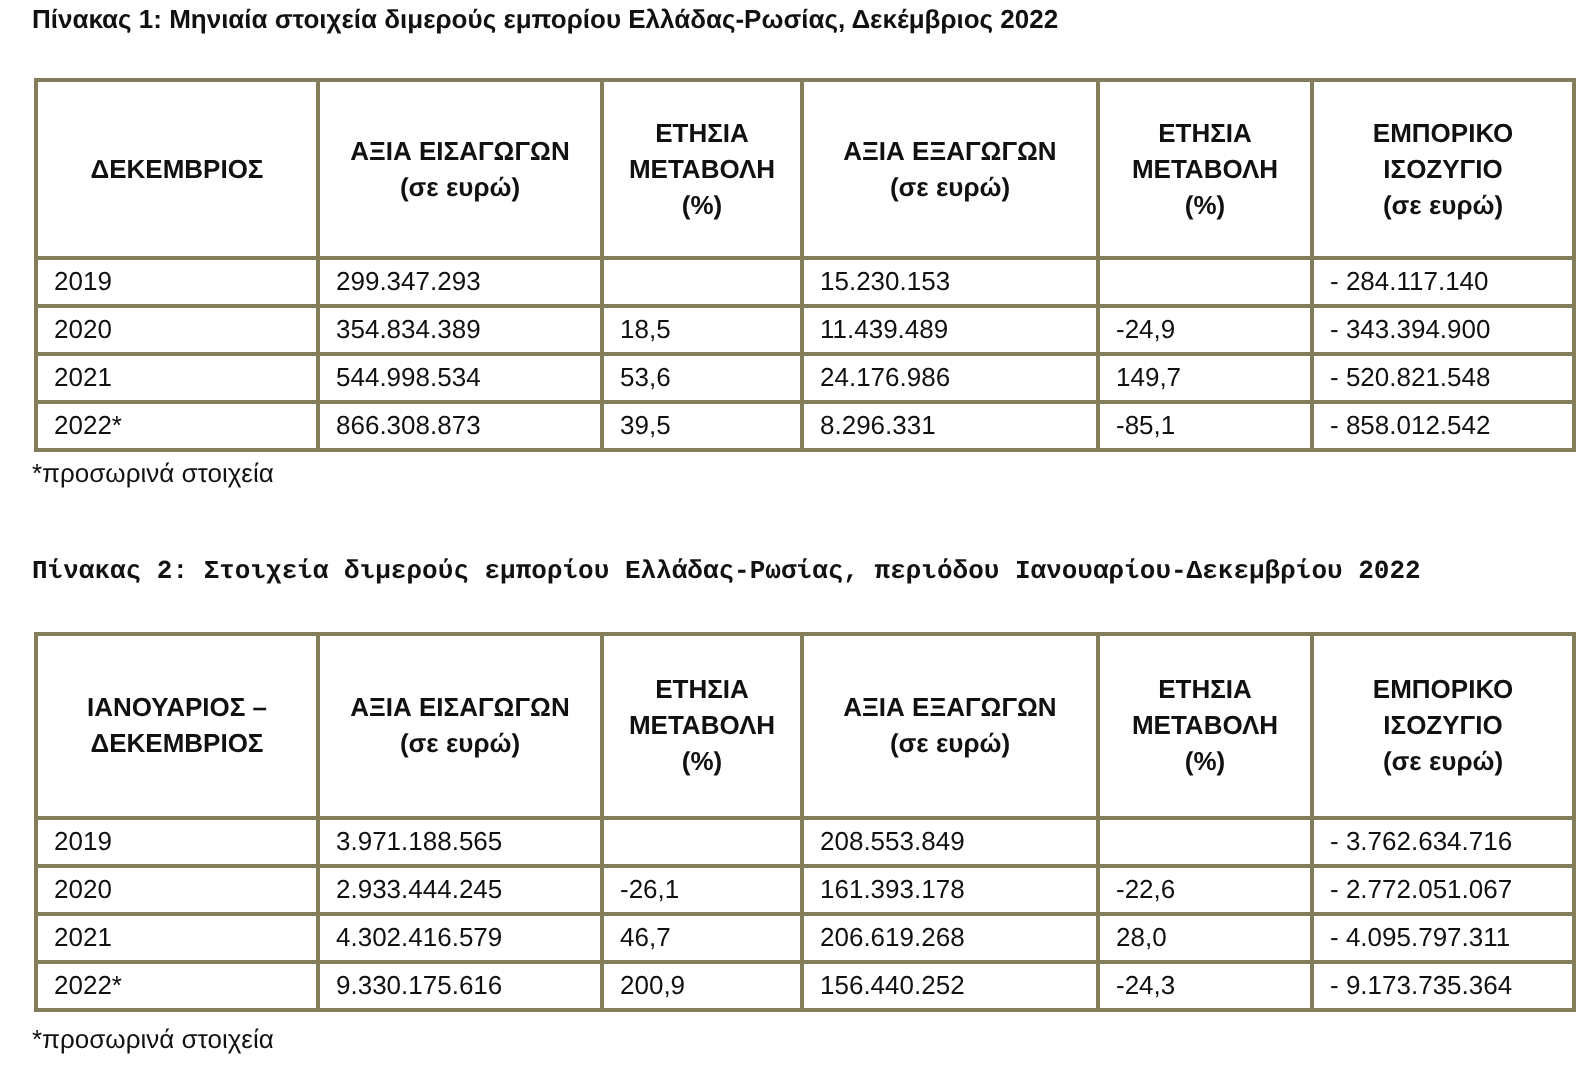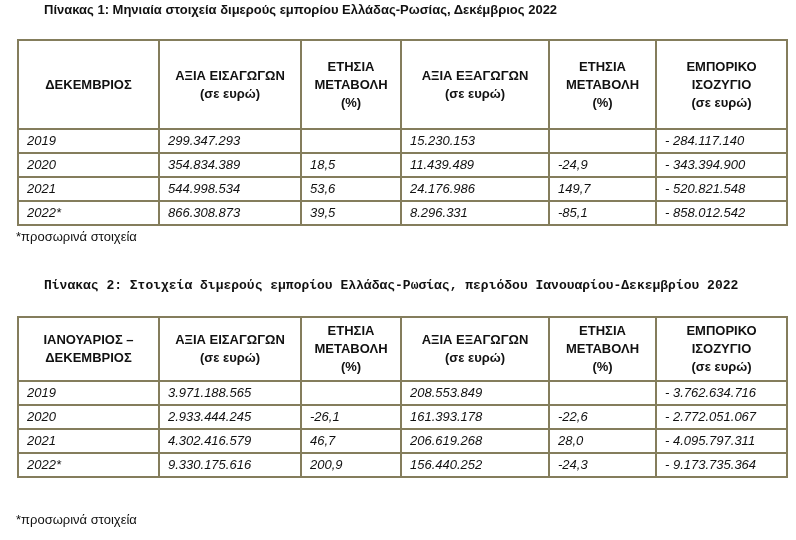--- a/index.html
+++ b/index.html
@@ -1,23 +1,23 @@
 <!DOCTYPE html>
 <html><head>
 <meta charset="utf-8">
 <style>
   html, body { margin:0; padding:0; background:#ffffff; }
   body { width:796px; height:540px; position:relative; overflow:hidden;
          font-family:"Liberation Sans", "DejaVu Sans", sans-serif; color:#111; }
-  .title { position:absolute; left:16px; font-weight:bold; font-size:13px; white-space:nowrap;margin-left:28px; }
+  .title { position:absolute; left:16px; font-weight:bold; font-size:13px; white-space:nowrap; }
   .note { position:absolute; left:16px; font-size:13px; white-space:nowrap; }
   table.t { position:absolute; left:17px; border-collapse:collapse; table-layout:fixed; width:769px; }
   table.t th, table.t td { border:2px solid #847d5c; padding:0 8px; font-size:13px; }
   table.t th { font-weight:bold; text-align:center; line-height:18px; }
-  table.t td { height:22px; line-height:22px;font-style:italic; }
+  table.t td { height:22px; line-height:22px; }
   td.num { text-align:left; }
   td.yr { text-align:left; }
 </style>
 </head>
 <body>
 
 <div class="title" style="top:2px;">Πίνακας 1: Μηνιαία στοιχεία διμερούς εμπορίου Ελλάδας-Ρωσίας, Δεκέμβριος 2022</div>
 
 <table class="t" style="top:39px;">
   <colgroup>
@@ -81,21 +81,21 @@
 <table class="t" style="top:316px;">
   <colgroup>
     <col style="width:141px">
       <col style="width:142px">
       <col style="width:100px">
     <col style="width:148px">
       <col style="width:107px">
       <col style="width:131px">
   </colgroup>
   <thead>
-    <tr style="height:64px;">
+    <tr style="height:92px;">
       <th><span>ΙΑΝΟΥΑΡΙΟΣ –</span><br><span>ΔΕΚΕΜΒΡΙΟΣ</span></th>
       <th><span>ΑΞΙΑ ΕΙΣΑΓΩΓΩΝ</span><br><span>(σε ευρώ)</span></th>
       <th><span>ΕΤΗΣΙΑ</span><br><span>ΜΕΤΑΒΟΛΗ</span><br><span>(%)</span></th>
       <th><span>ΑΞΙΑ ΕΞΑΓΩΓΩΝ</span><br><span>(σε ευρώ)</span></th>
       <th><span>ΕΤΗΣΙΑ</span><br><span>ΜΕΤΑΒΟΛΗ</span><br><span>(%)</span></th>
       <th><span>ΕΜΠΟΡΙΚΟ</span><br><span>ΙΣΟΖΥΓΙΟ</span><br><span>(σε ευρώ)</span></th>
     </tr>
   </thead>
   <tbody>
     <tr>

